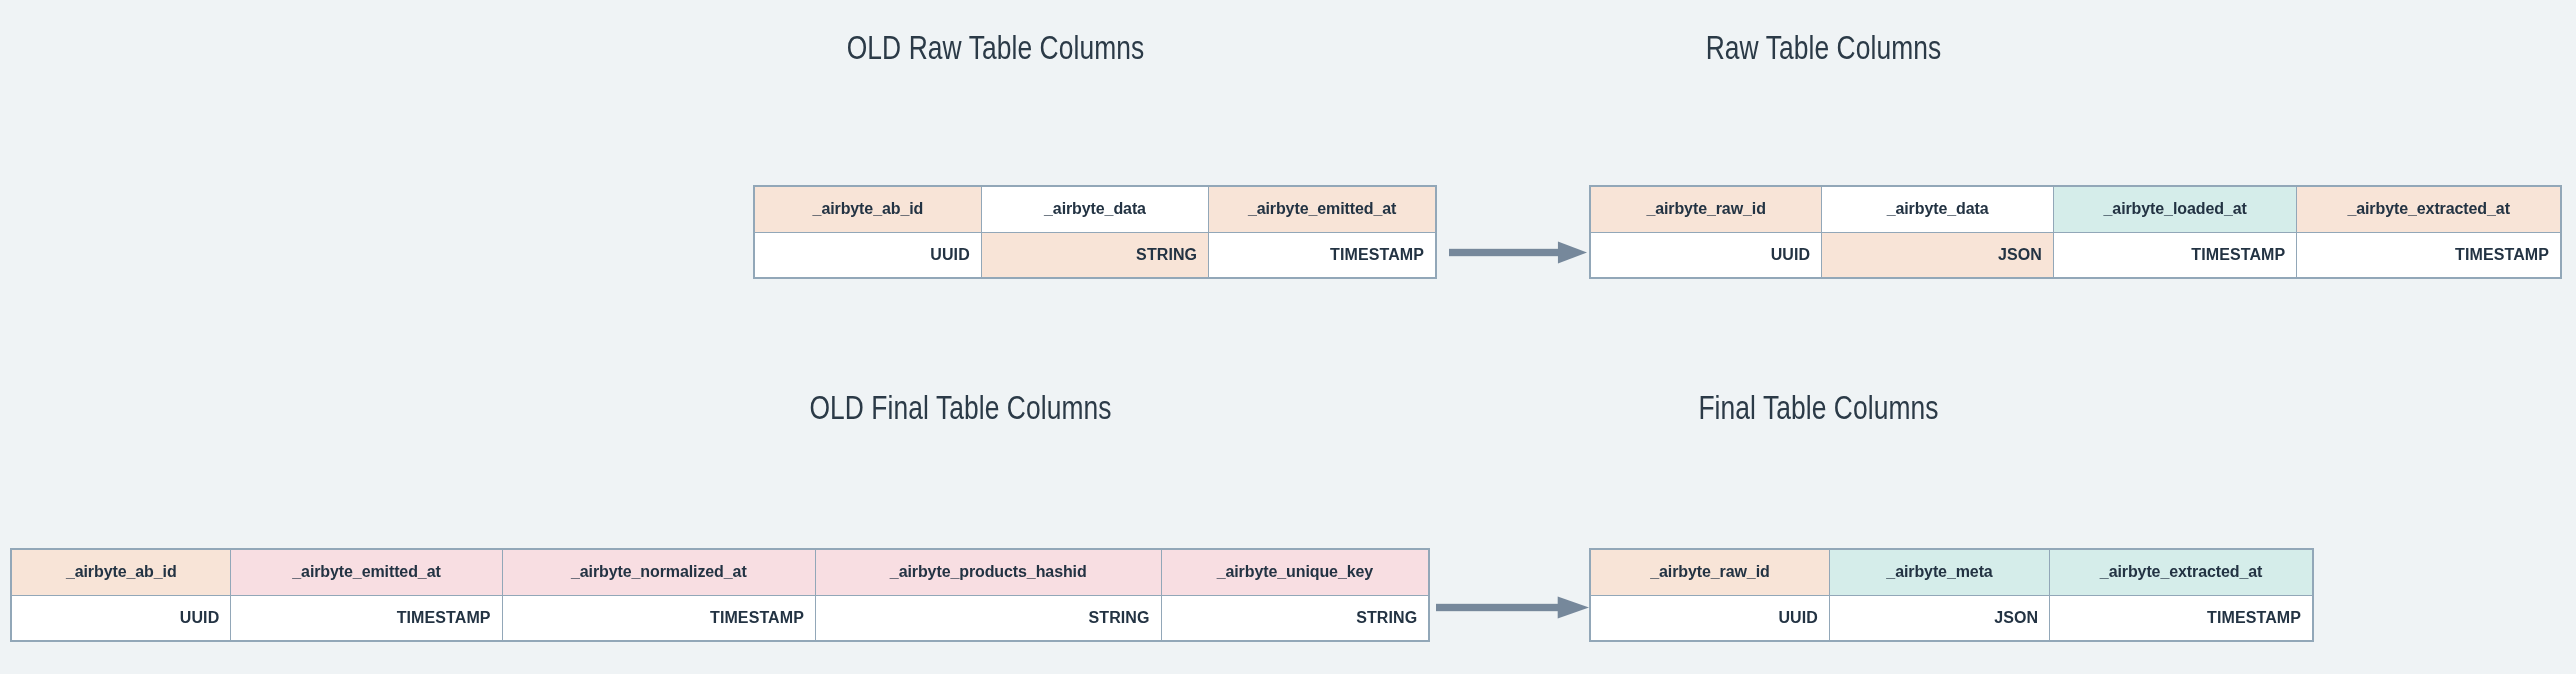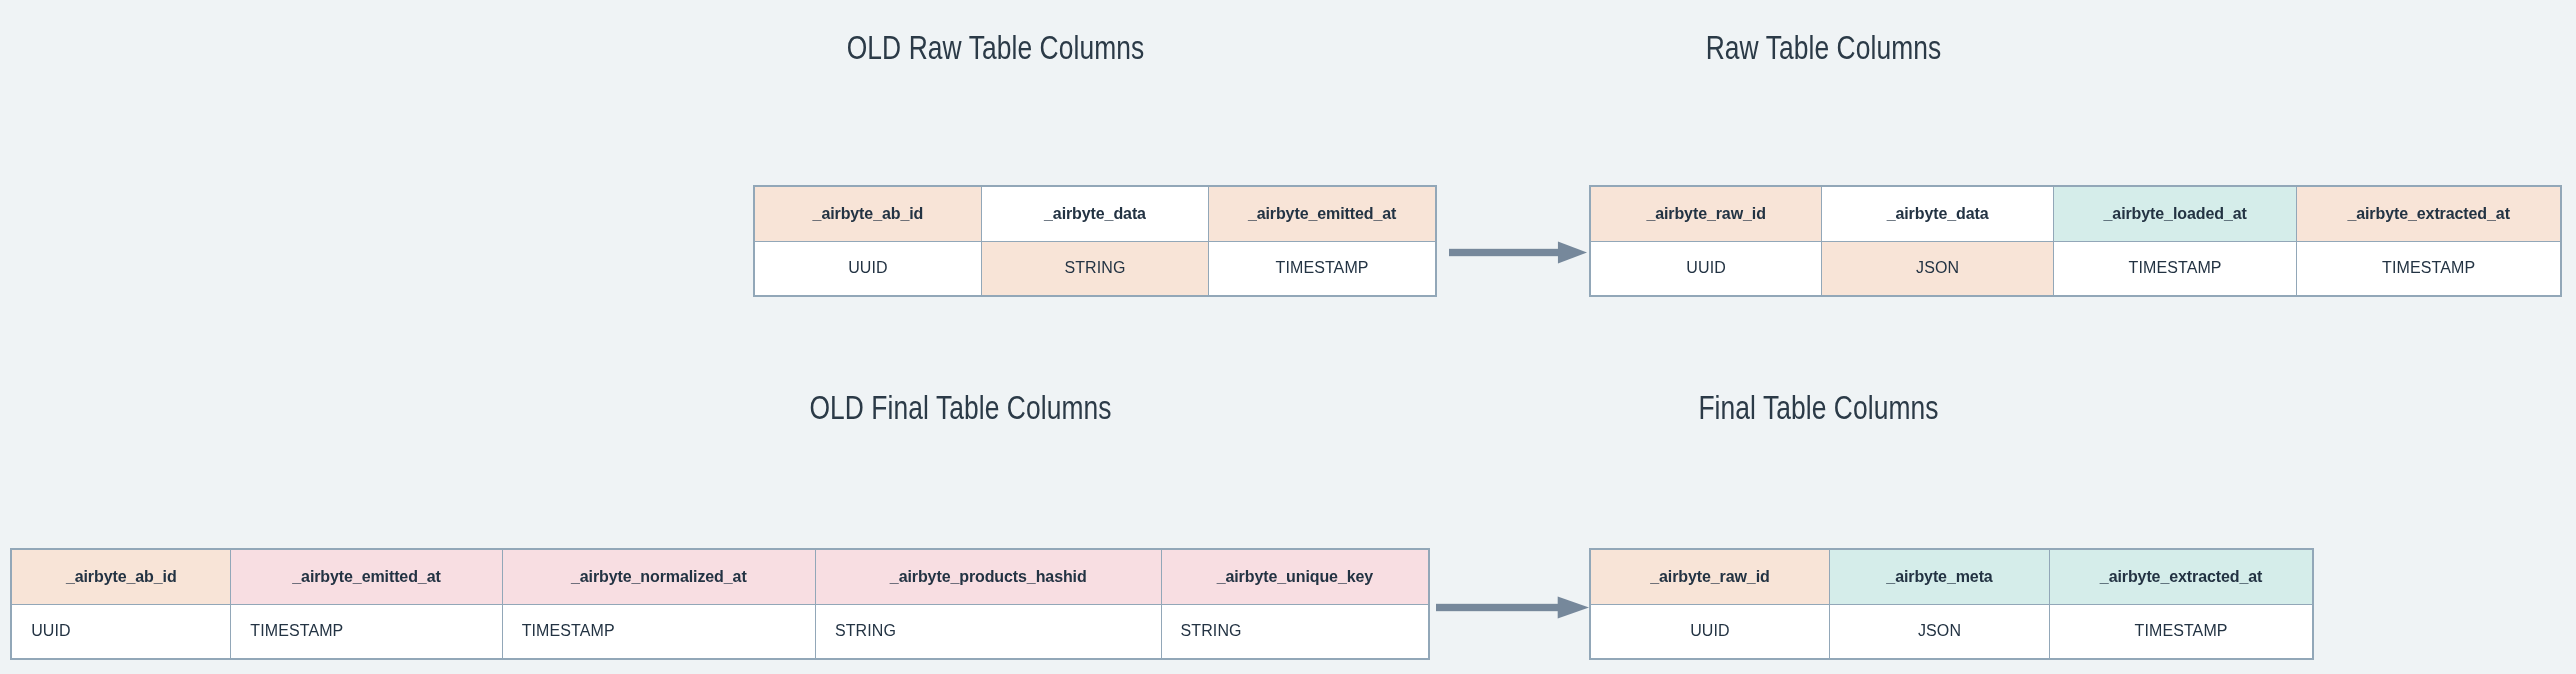--- a/index.html
+++ b/index.html
@@ -48,35 +48,36 @@
     border-spacing: 0;
     table-layout: fixed;
     background: #FFFFFF;
     border: 2.2px solid #92A7B8;
   }
   .tbl td {
     border: 1.5px solid #92A7B8;
     background: #FFFFFF;
     color: #233343;
     box-sizing: border-box;
-    height: 55px;
-    padding: 0 19px;
+    height: 46px;
+    padding: 0 11px;
     white-space: nowrap;
     overflow: hidden;
   }
   .tbl tr.hdr td {
     font-weight: bold;
     font-size: 16px;
     text-align: center;
     letter-spacing: -0.1px;
   }
   .tbl tr.body td {
-    font-weight: 400;
+    font-weight: 700;
     font-size: 16px;
     letter-spacing: 0.1px;
+    text-align: right;
   }
 
   
   .c-white { background: #FFFFFF !important; }
   .c-peach { background: #F8E4D7 !important; }
   .c-pink  { background: #F8DEE2 !important; }
   .c-teal  { background: #D5EDEA !important; }
 
   .a-center { text-align: center; }
   .a-left   { text-align: left; }

